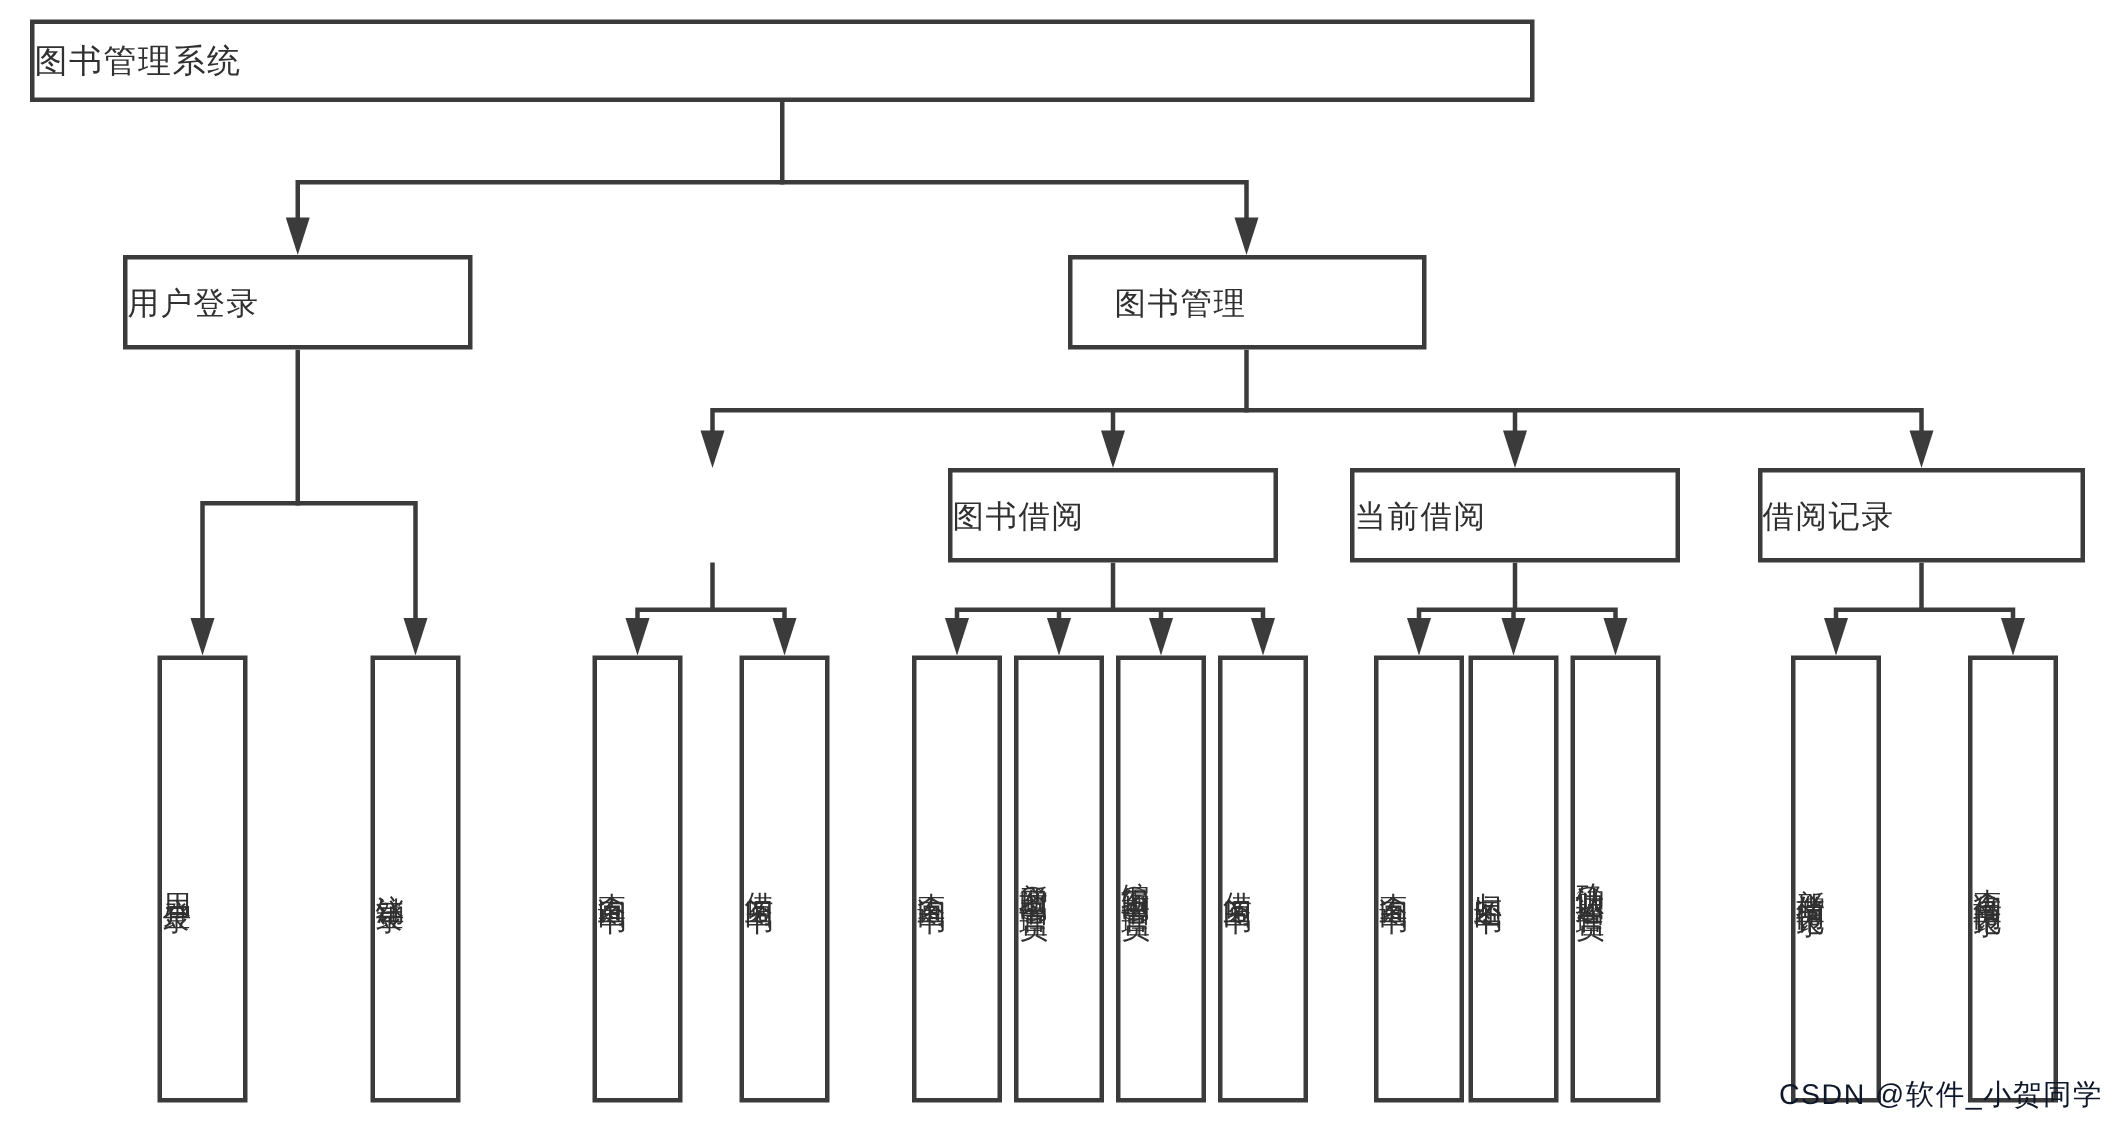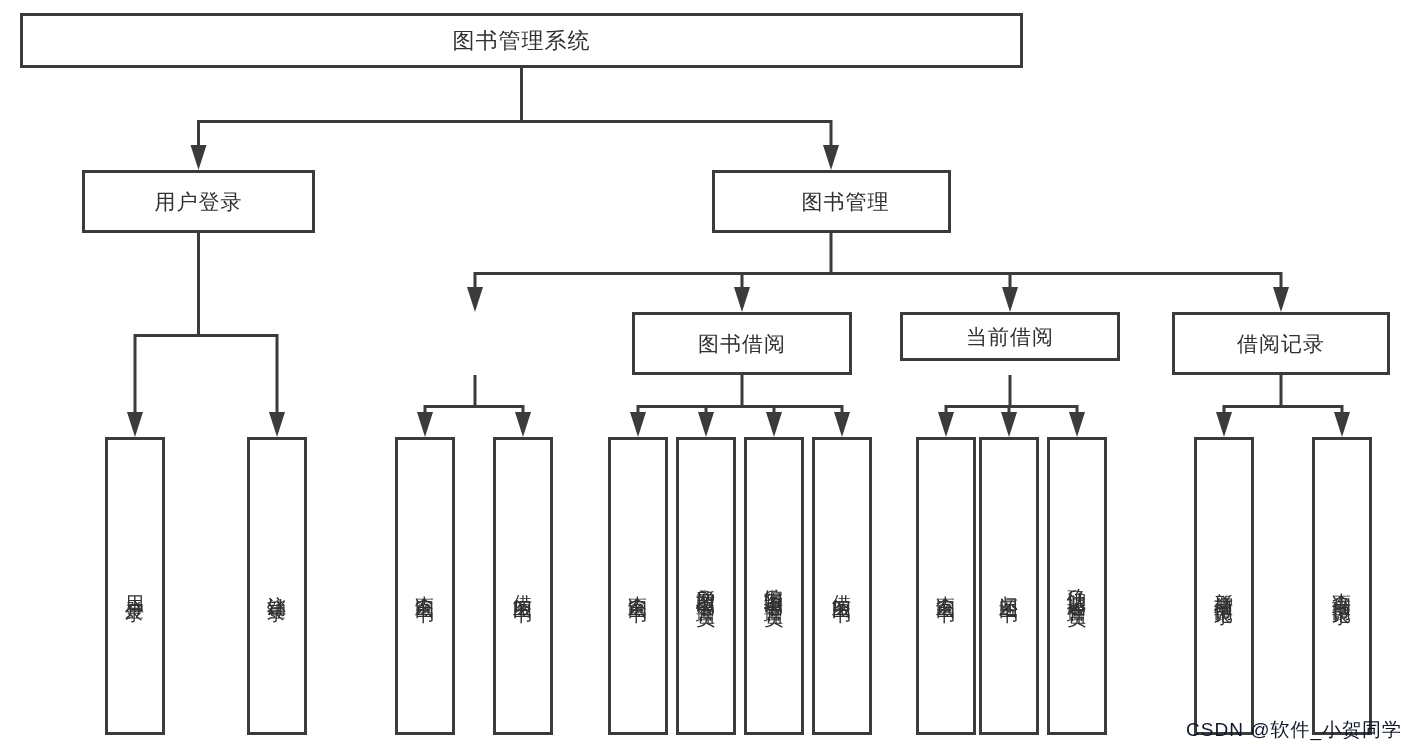--- a/index.html
+++ b/index.html
@@ -21,21 +21,20 @@
     top: 0;
     z-index: 1;
   }
   .node {
     position: absolute;
     box-sizing: border-box;
     background: #ffffff;
     border: 3px solid #3b3b3b;
     display: flex;
     align-items: center;
-    justify-content: center;
     color: #303030;
     z-index: 2;
   }
   .node.h {
     font-size: 21px;
     letter-spacing: 1px;
     white-space: nowrap;
   }
   .node.root {
     left: 20px;  top: 13px;  width: 1003px; height: 55px;
@@ -129,21 +128,21 @@
   <div class="node h" style="left:82px; top:170px; width:233px; height:63px;">
     <span>用户登录</span>
   </div>
   <div class="node h" style="left:712px; top:170px; width:239px; height:63px;padding-left:28px;">
     <span>图书管理</span>
   </div>
 
   <div class="node h" style="left:632px; top:312px; width:220px; height:63px;">
     <span>图书借阅</span>
   </div>
-  <div class="node h" style="left:900px; top:312px; width:220px; height:49px;">
+  <div class="node h" style="left:900px; top:312px; width:220px; height:63px;">
     <span>当前借阅</span>
   </div>
   <div class="node h" style="left:1172px; top:312px; width:218px; height:63px;">
     <span>借阅记录</span>
   </div>
 
   <div class="node leaf" style="left:105px;">
     <span class="vtext">用户登录</span>
   </div>
   <div class="node leaf" style="left:247px;">

